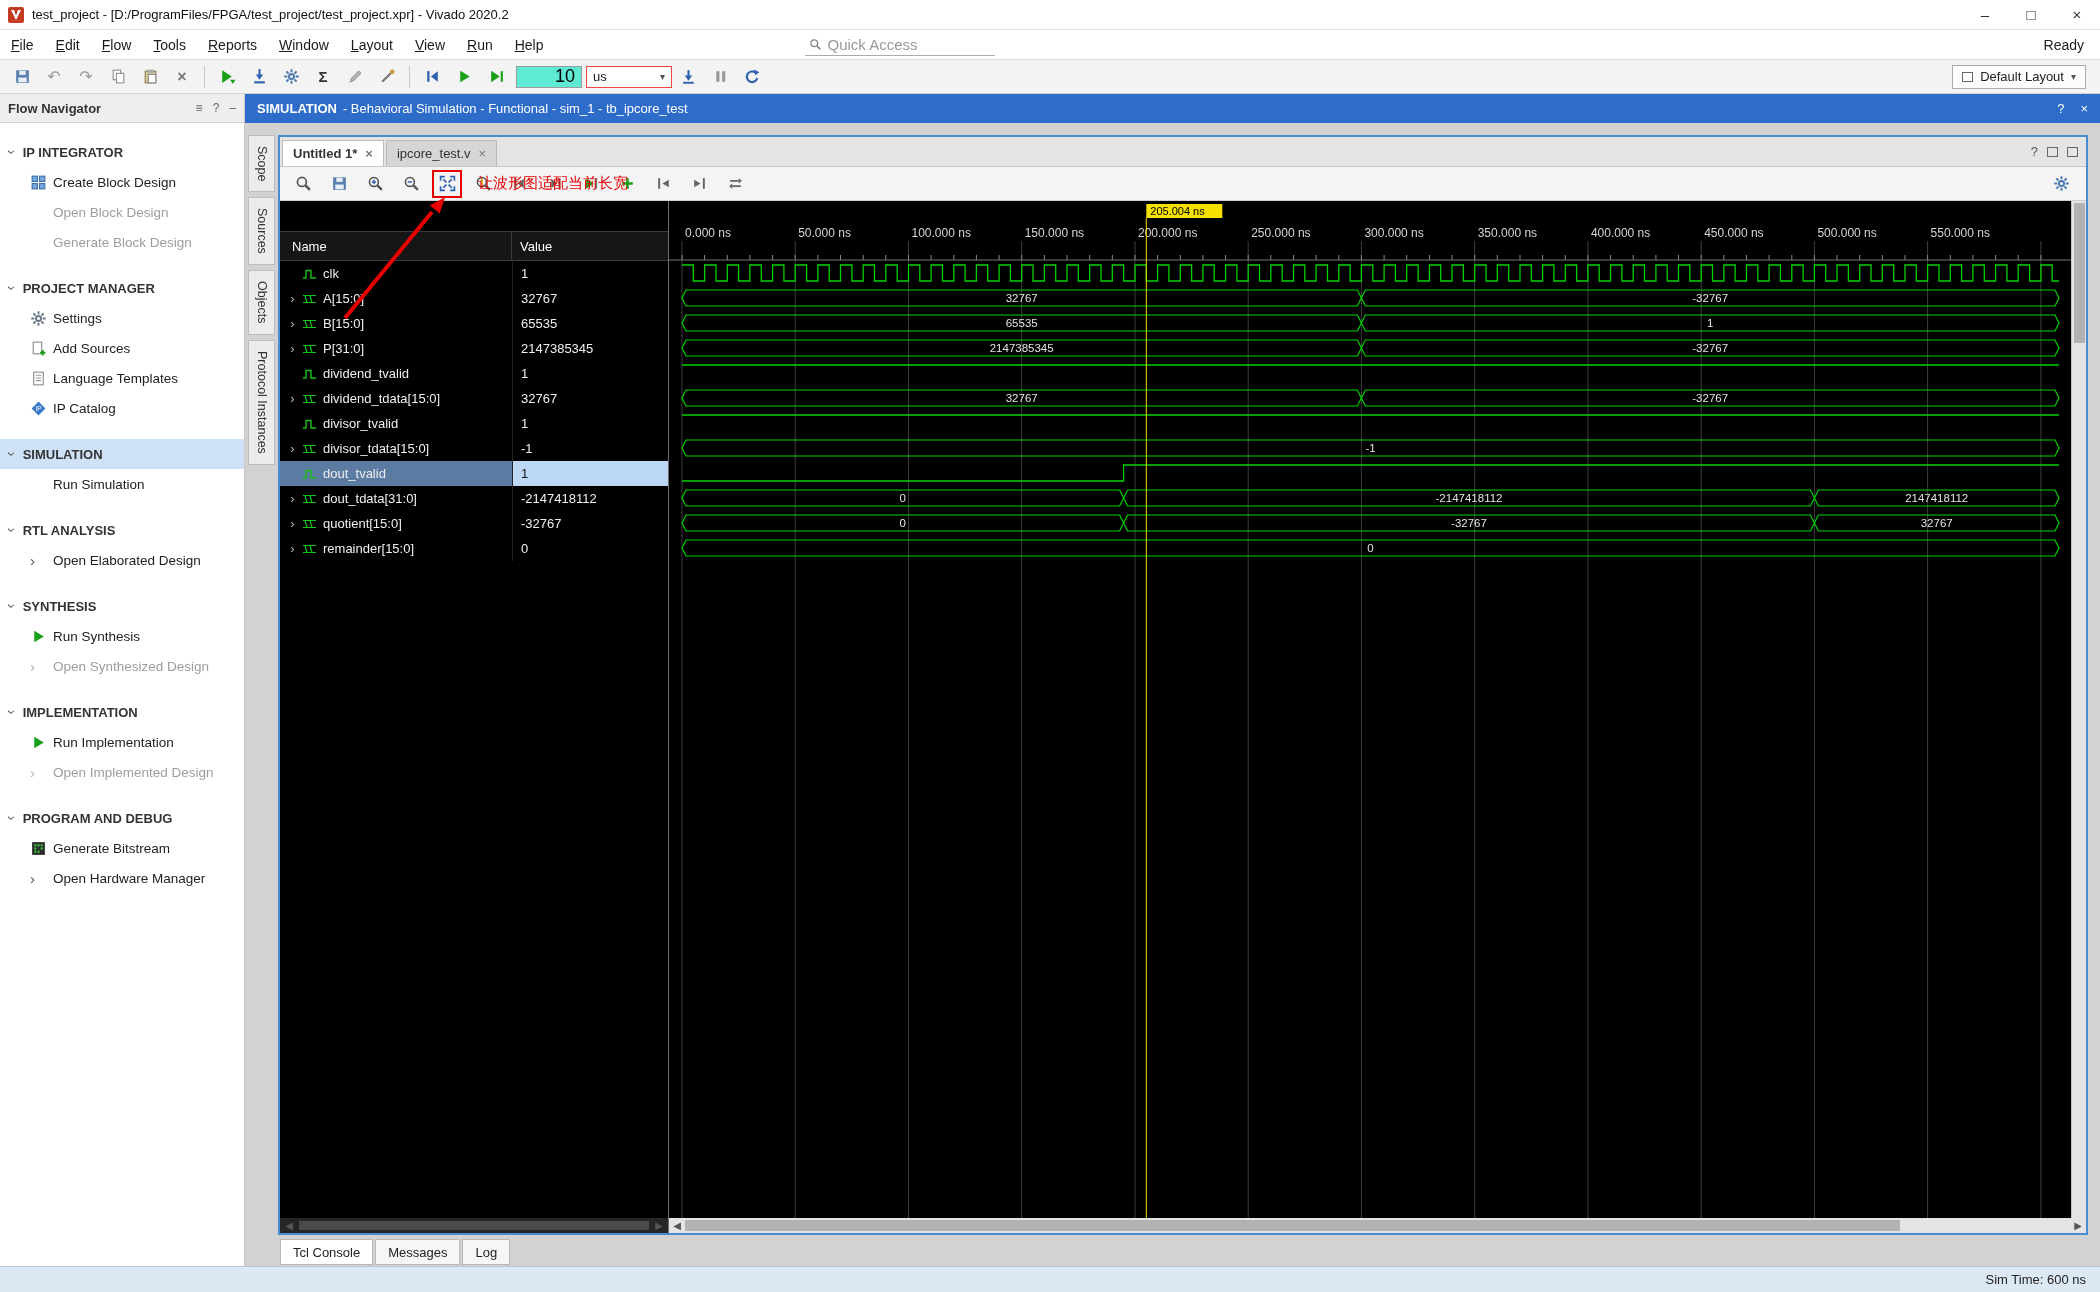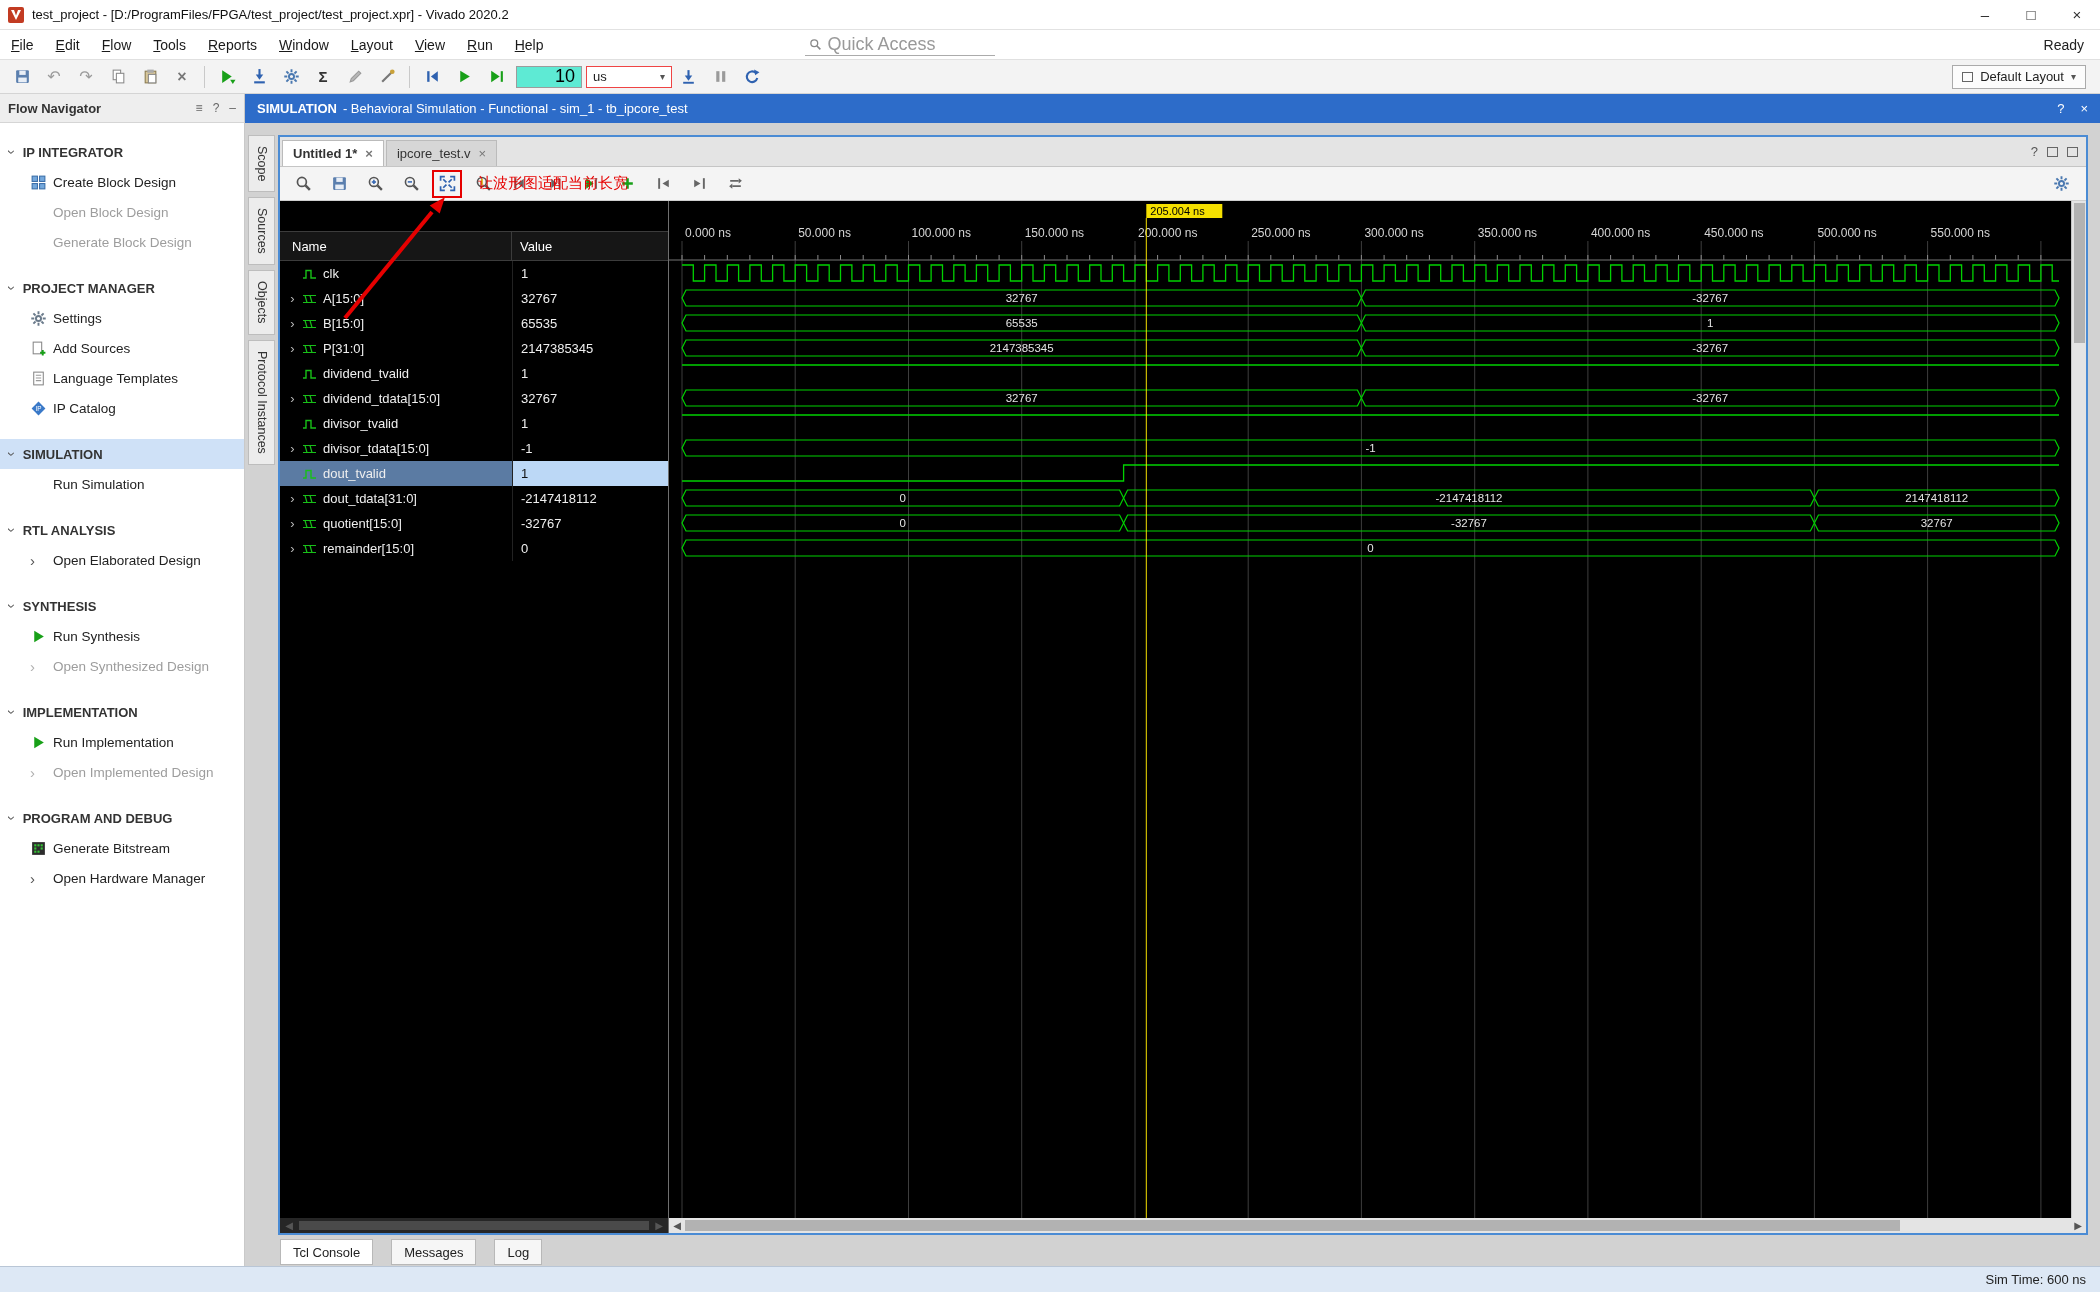--- a/index.html
+++ b/index.html
@@ -10,21 +10,21 @@
   
   .titlebar{height:30px;background:#fff;display:flex;align-items:center;border-bottom:1px solid #e2e2e2}
   .app-icon{margin-left:8px}
   .title-text{margin-left:8px;font-size:13px;color:#111}
   .win-controls{margin-left:auto;display:flex;height:100%}
   .winbtn{width:46px;display:flex;align-items:center;justify-content:center;font-size:15px;color:#333;background:none;border:none}
 
   
   .menubar{height:30px;background:#fff;display:flex;align-items:center;border-bottom:1px solid #e0e0e0}
   .menu-item{padding:0 11px;font-size:14px;height:100%;display:flex;align-items:center;color:#1a1a1a}
-  .quick-access{margin-left:250px;display:flex;align-items:center;gap:6px;border-bottom:1px solid #ababab;width:190px;height:22px;color:#999;font-size:18px;padding:0 4px}
+  .quick-access{margin-left:250px;display:flex;align-items:center;gap:6px;border-bottom:1px solid #ababab;width:190px;height:22px;color:#999;font-size:15px;padding:0 4px}
   .ready{margin-left:auto;margin-right:16px;font-size:14px}
 
   
   .toolbar{height:34px;background:#f3f3f3;border-bottom:1px solid #d4d4d4;display:flex;align-items:center;padding-left:6px}
   .tbtn{width:32px;height:28px;display:flex;align-items:center;justify-content:center;background:none;border:none}
   .tsep{width:1px;height:22px;background:#c9c9c9;margin:0 6px}
   .time-input{width:66px;height:22px;border:1px solid #9c9c9c;text-align:right;padding-right:6px;font-size:18px;background:#5eead4;margin-left:4px}
   .unit-select{width:86px;height:22px;border:1px solid #ef4444;background:#fff;display:flex;align-items:center;justify-content:space-between;padding:0 6px;font-size:13px;margin-left:4px;color:#222}
   .layout-select{margin-left:auto;margin-right:14px;height:24px;border:1px solid #aaa;background:#fcfcfc;display:flex;align-items:center;gap:7px;padding:0 9px;font-size:13px}
 
@@ -89,21 +89,21 @@
 
   .wave-area{flex:1;display:flex;flex-direction:column}
   .wave-svg-wrap{flex:1;display:flex}
   #wave-svg{display:block}
   .vscroll{width:15px;background:#e4e4e4;position:relative;border-left:1px solid #c5c5c5}
   .vthumb{position:absolute;top:2px;left:2px;width:11px;height:140px;background:#b2b2b2}
   .wave-hscroll{height:15px;background:#e4e4e4;display:flex;align-items:center;padding:0 2px;gap:2px}
   .h-arrow{color:#555;font-size:10px;width:12px;text-align:center}
   .hthumb{height:11px;background:#b2b2b2;width:86%}
 
-  .bottom-tabs{height:28px;margin-top:2px;display:flex;align-items:flex-end;gap:18px;padding-left:2px}
+  .bottom-tabs{height:28px;margin-top:2px;display:flex;align-items:flex-end;gap:2px;padding-left:2px}
   .btab{height:26px;background:#f6f6f6;border:1px solid #b8b8b8;display:flex;align-items:center;padding:0 12px;font-size:13px}
   .btab.act{background:#fff}
 
   .statusbar{height:26px;background:#dde8f5;border-top:1px solid #b9c6d6;display:flex;align-items:center;justify-content:flex-end;padding-right:14px;font-size:13px}
 
   .arrow-overlay{position:absolute;left:0;top:0;pointer-events:none;z-index:40}
 </style>
 </head>
 <body>
 

